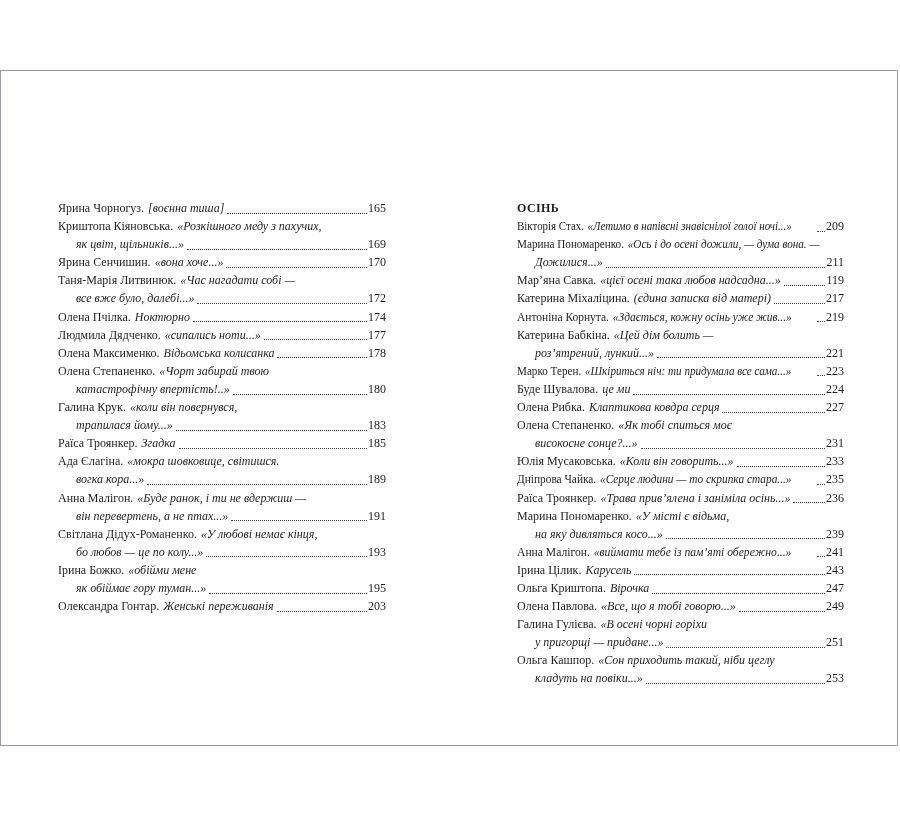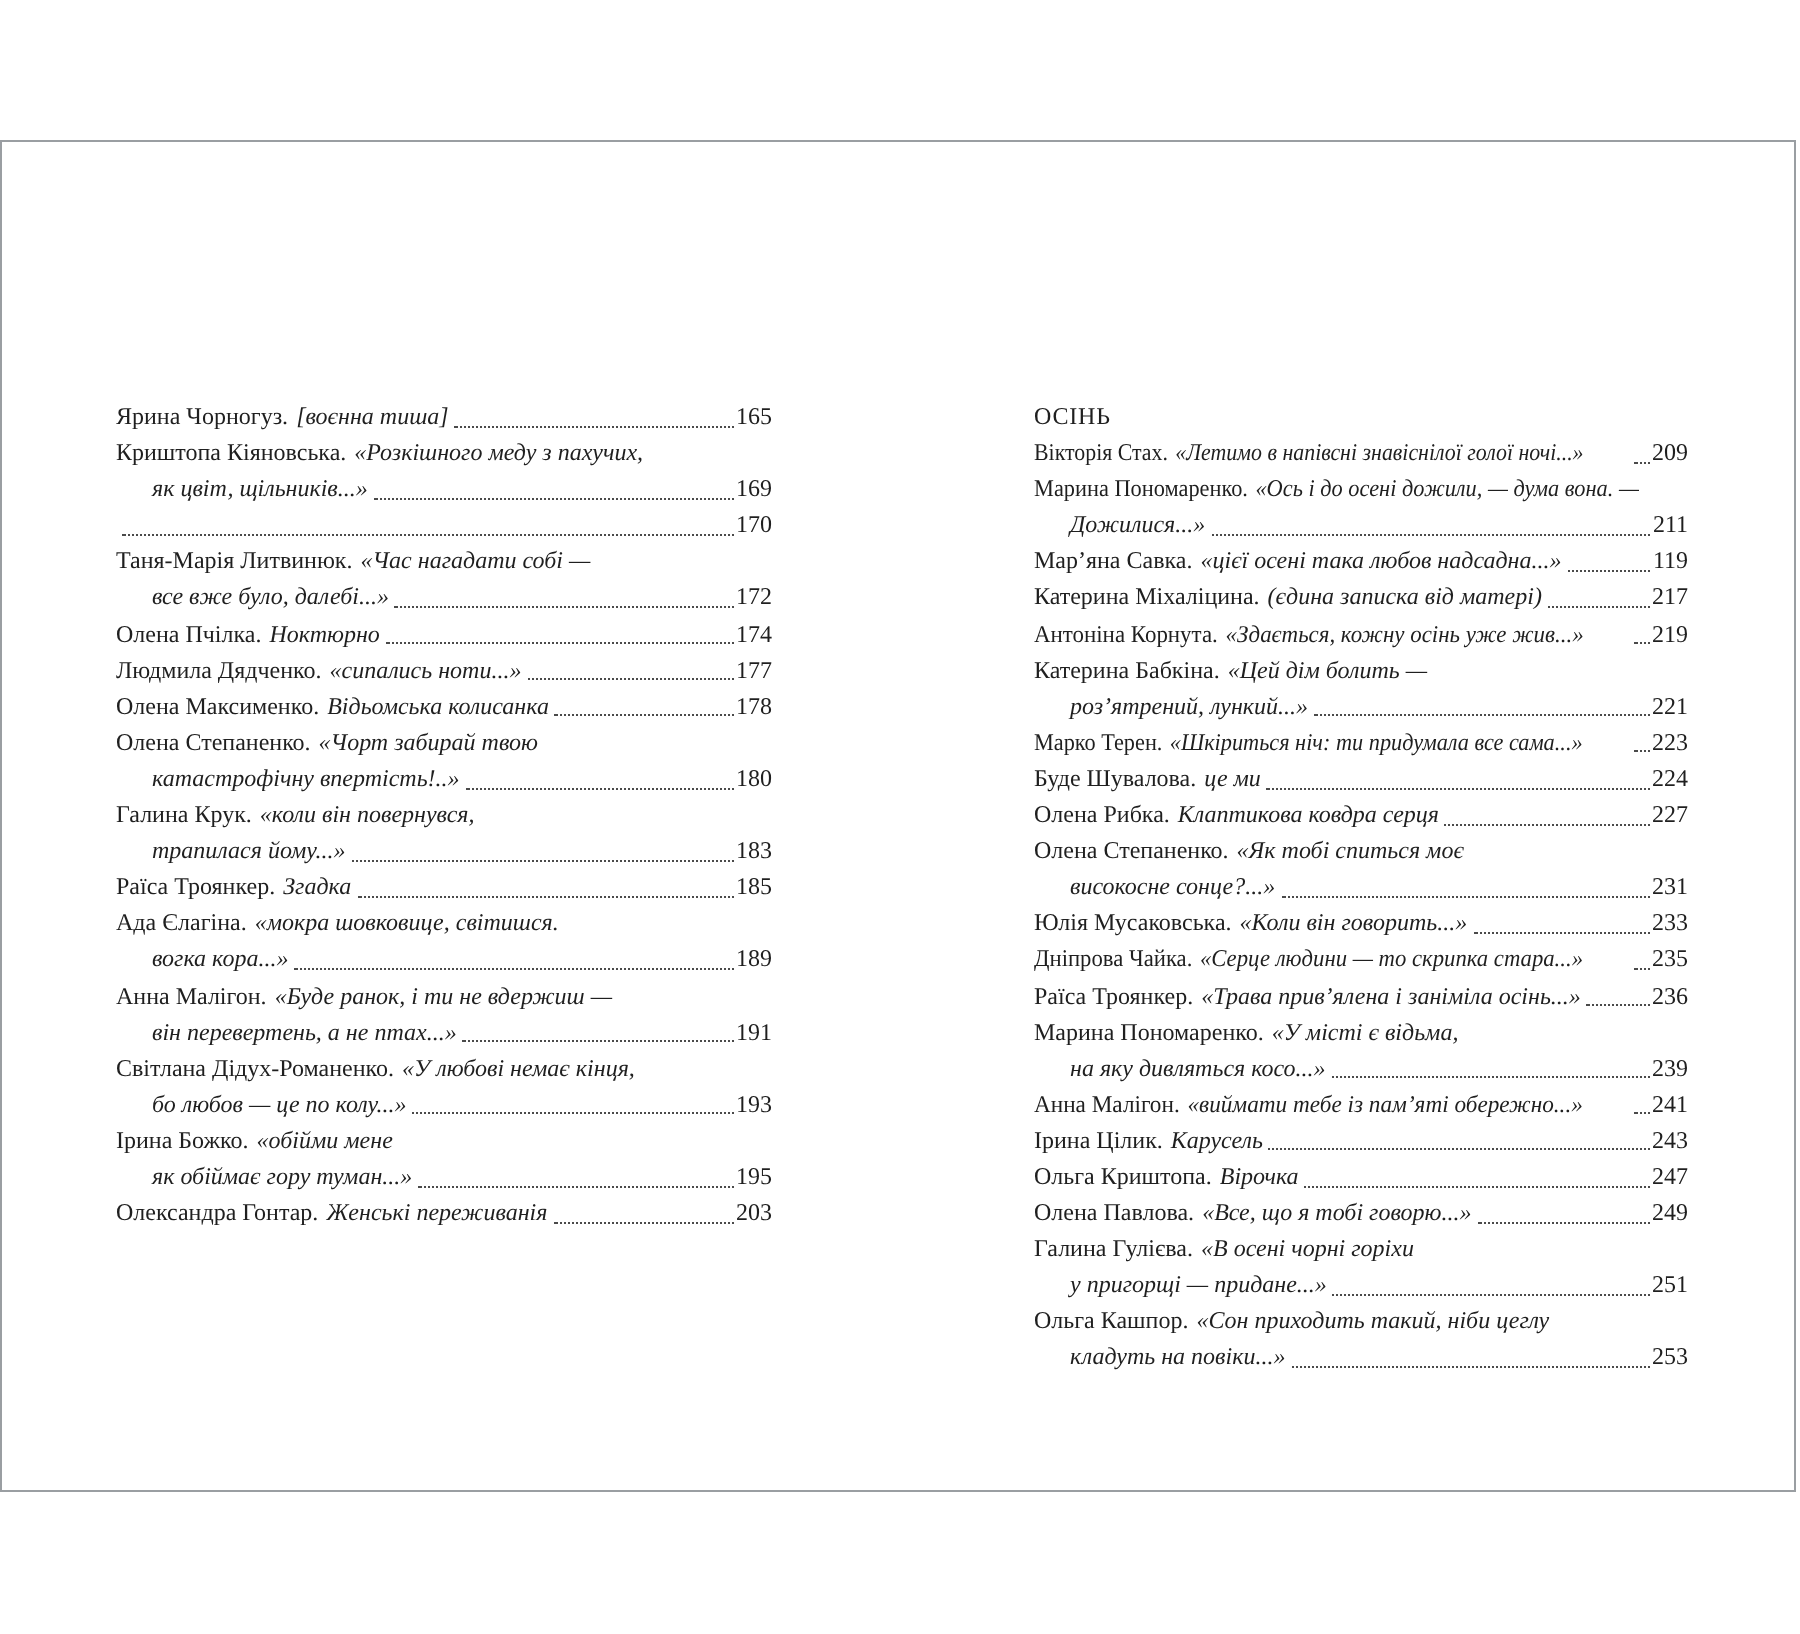--- a/index.html
+++ b/index.html
@@ -44,21 +44,21 @@
   .title  { font-style: italic; }
   .leader {
     flex: 1 1 auto;
     min-width: 6px;
     align-self: flex-end;
     margin: 0 1px 3.5px 3px;
     border-bottom: 1.4px dotted #4a4a4a;
   }
   .num { flex: 0 0 auto; }
   .line.header {
-    font-weight: 400;
+    font-weight: 700;
     letter-spacing: 0.4px;
     font-style: normal;
   }
 </style>
 </head>
 <body style="color: rgb(31, 31, 31);">
 
 <div class="page" style="border-color: rgb(154, 158, 162); background: rgb(255, 255, 255);">
   <div class="col col-left">
       <div class="line">
@@ -69,20 +69,21 @@
       <div class="line">
     <span class="txt"><span class="author">Криштопа Кіяновська.</span><span class="title">«Розкішного меду з пахучих,</span></span>
 
   </div>
       <div class="line indent">
     <span class="txt"><span class="title">як цвіт, щільників...»</span></span>
     <span class="leader"></span>
     <span class="num">169</span>
   </div>
       <div class="line">
+    <span class="txt"><span class="author">Ярина Сенчишин.</span><span class="title">«вона хоче...»</span></span>
     <span class="leader"></span>
     <span class="num">170</span>
   </div>
       <div class="line">
     <span class="txt"><span class="author">Таня-Марія Литвинюк.</span><span class="title">«Час нагадати собі —</span></span>
 
   </div>
       <div class="line indent">
     <span class="txt"><span class="title">все вже було, далебі...»</span></span>
     <span class="leader"></span>

